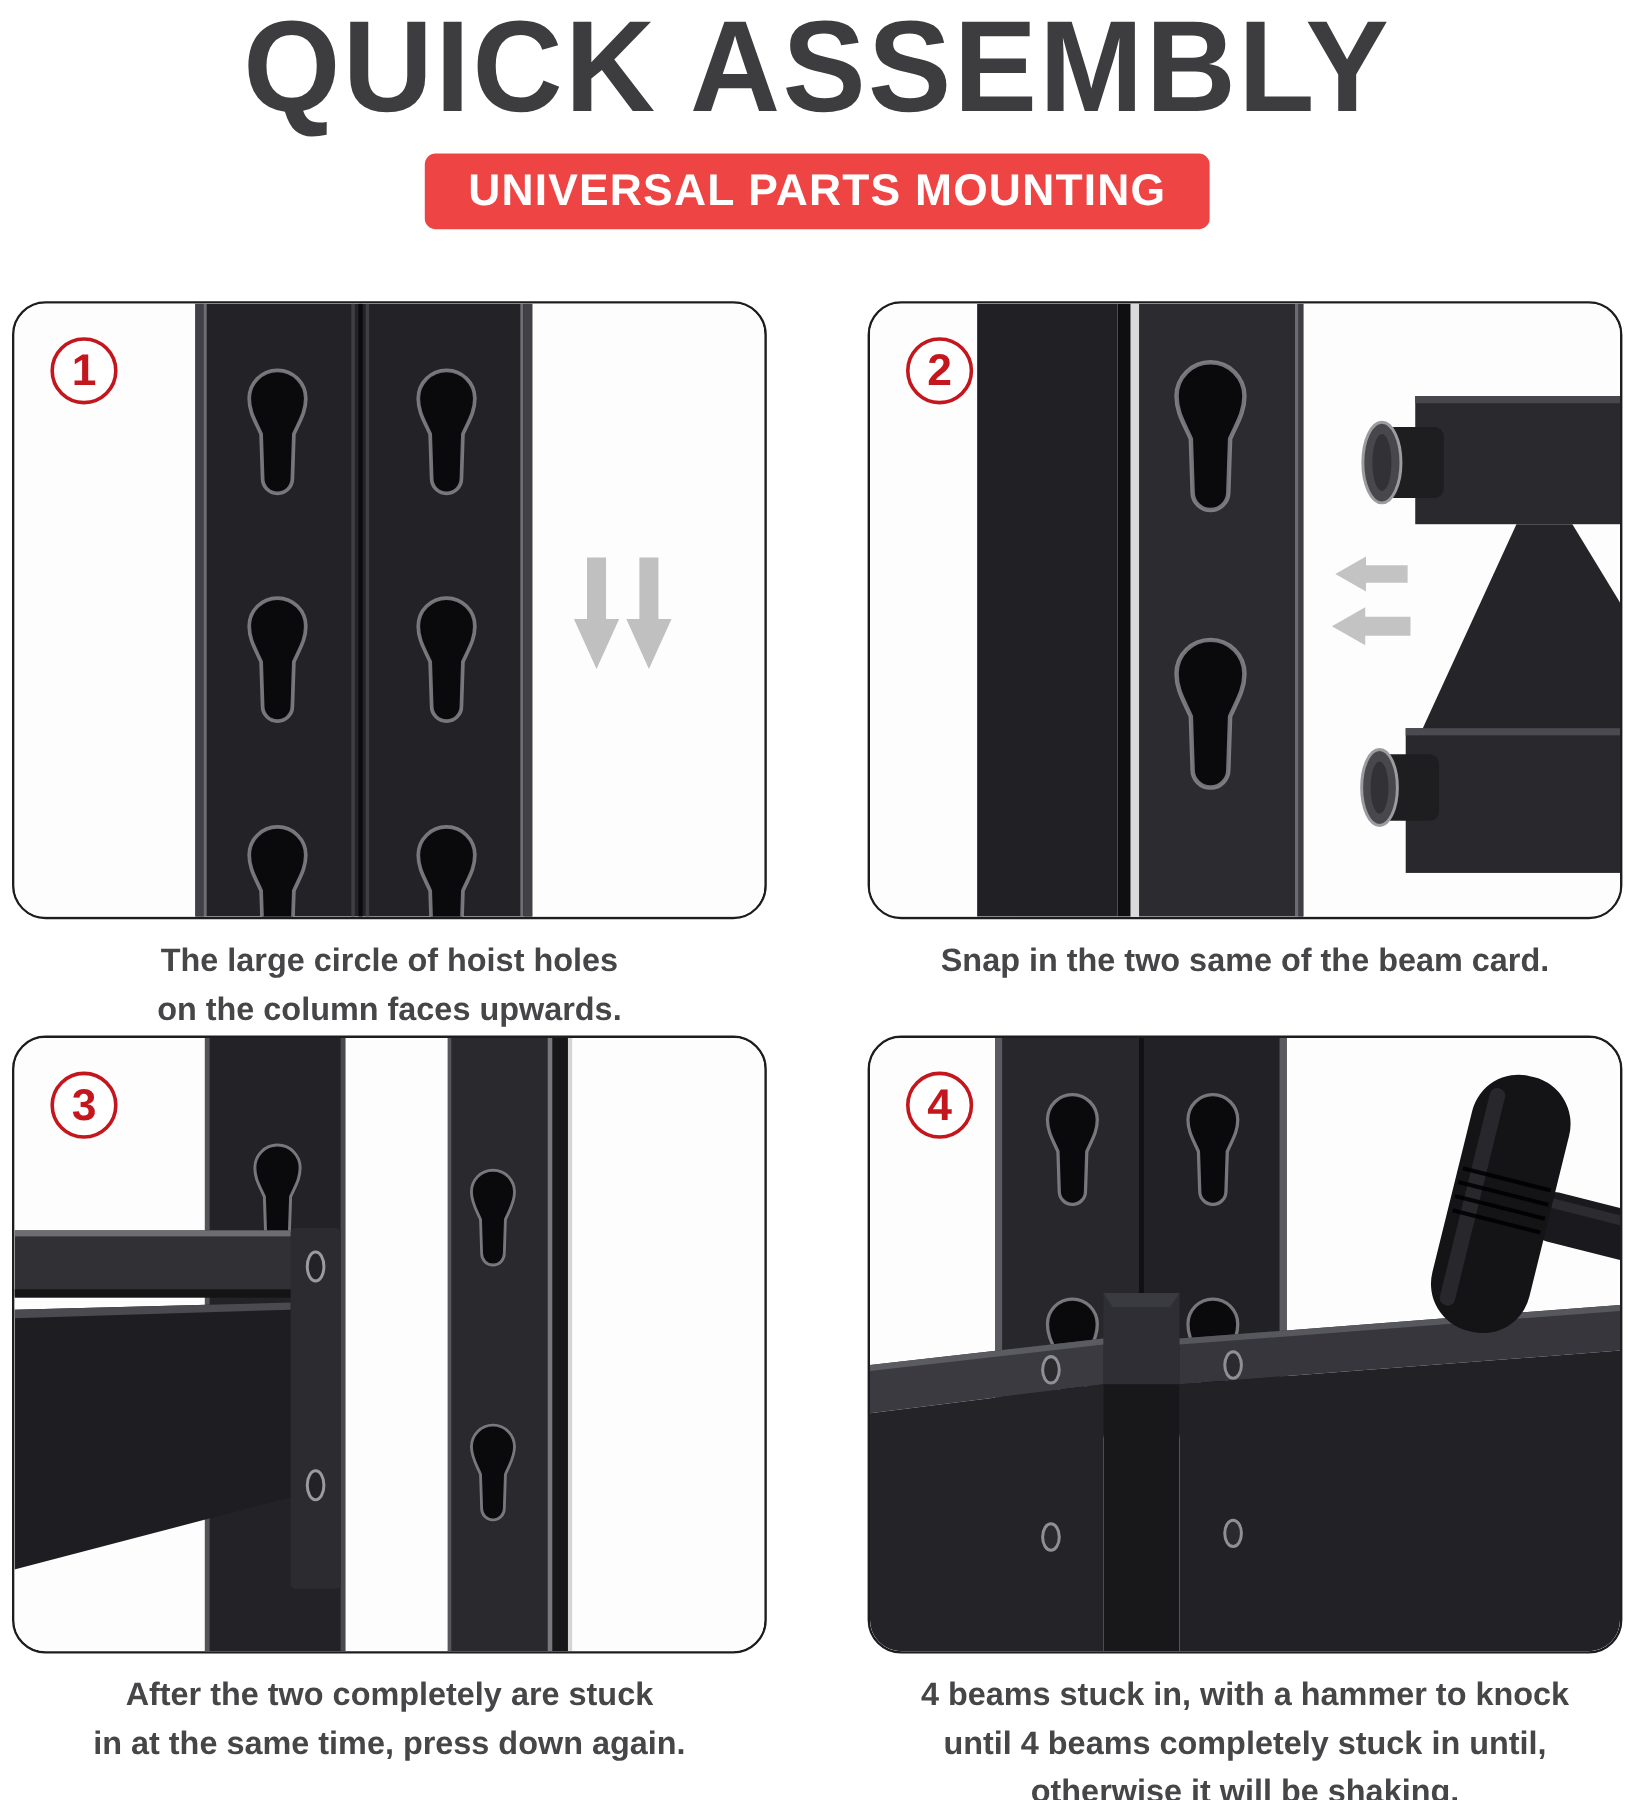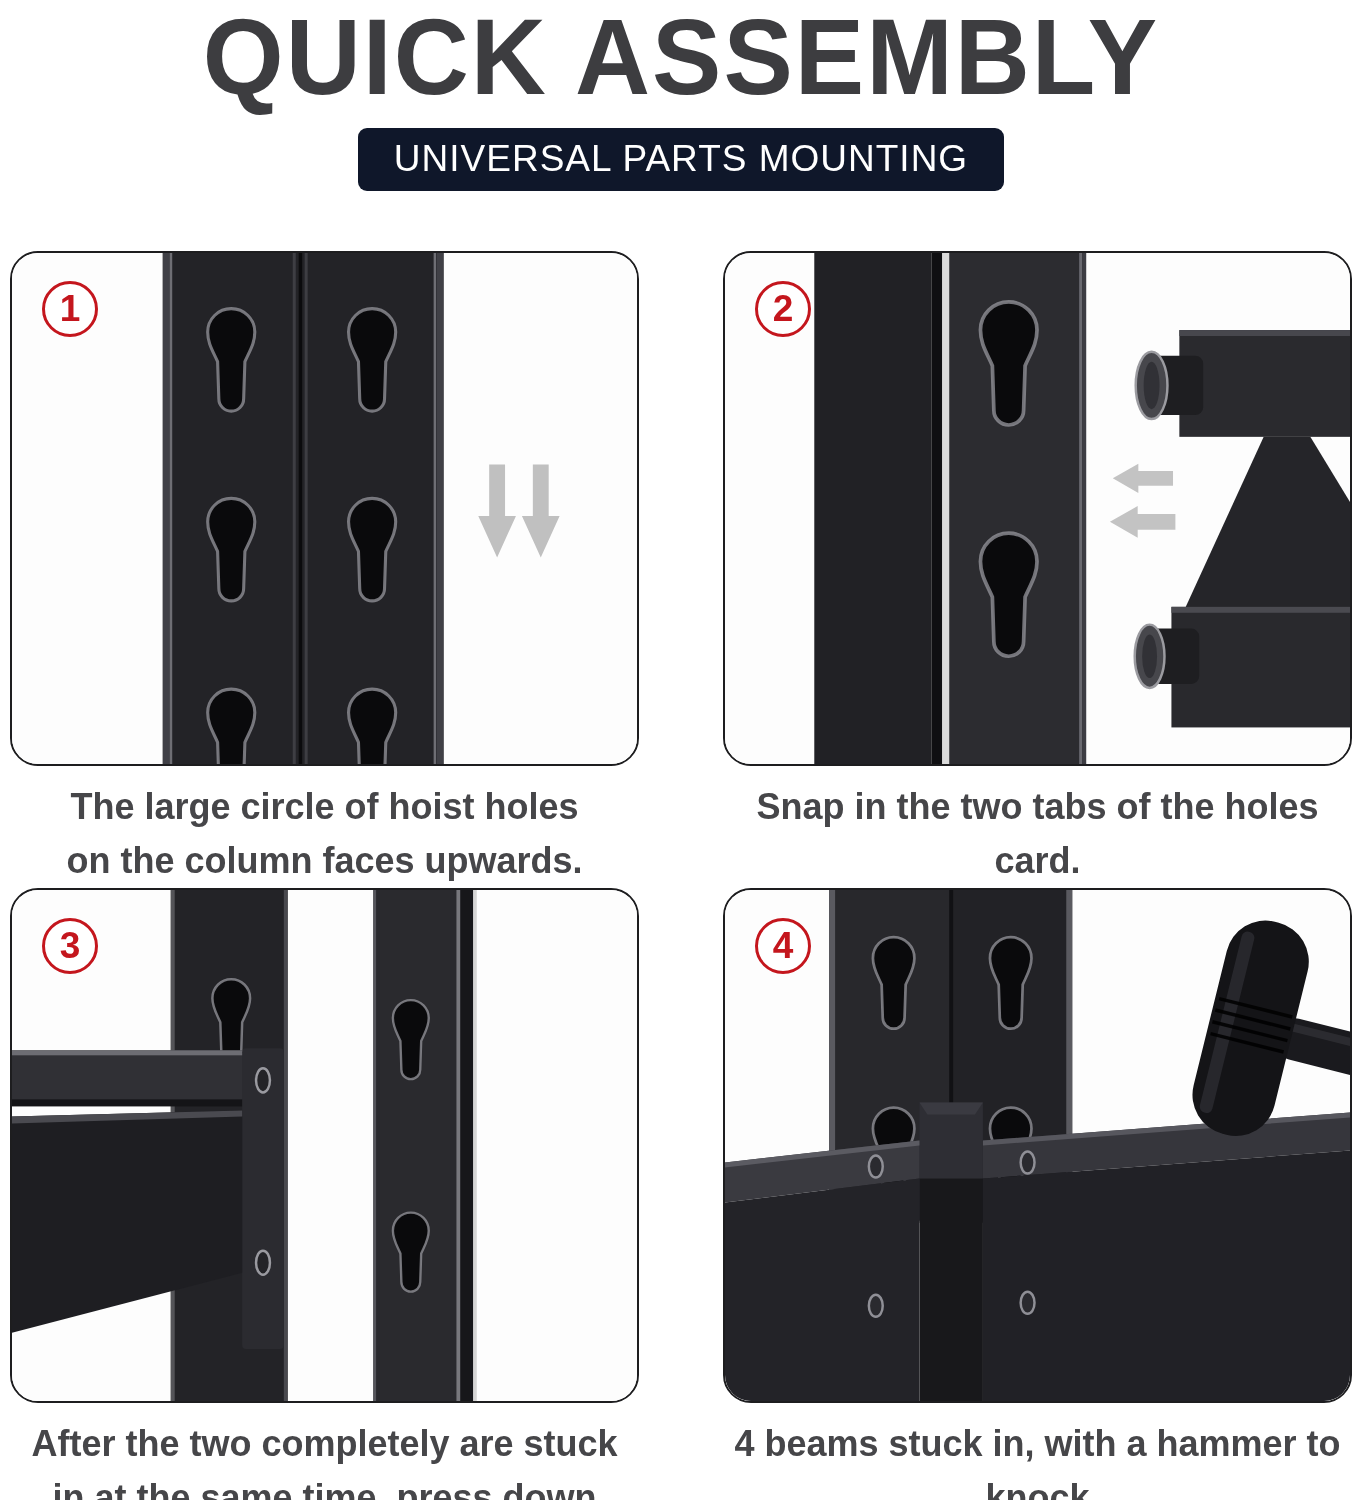--- a/index.html
+++ b/index.html
@@ -19,24 +19,24 @@
     line-height: 1.0;
     color: #3d3d40;
     margin-top: 2px;
     transform: scaleY(1.04);
     transform-origin: top center;
   }
 
   .banner {
     width: fit-content;
     margin: 22px auto 0;
-    background: #0f172a;
+    background: #ef4444;
     color: #ffffff;
     font-size: 37px;
-    font-weight: normal;
+    font-weight: bold;
     letter-spacing: 1px;
     padding: 10px 36px 11px;
     border-radius: 9px;
     text-align: left;
   }
 
   .grid {
     display: grid;
     grid-template-columns: 1fr 1fr;
     column-gap: 84px;
@@ -66,21 +66,21 @@
     font-size: 37px;
     font-weight: bold;
     display: flex; align-items: center; justify-content: center;
     background: rgba(255,255,255,0.85);
   }
 
   .caption {
     min-height: 97px;
     padding-top: 14px;
     text-align: center;
-    font-size: 36px;
+    font-size: 27px;
     font-weight: bold;
     line-height: 1.5;
     color: #464649;
     white-space: pre-line;
   }
 </style>
 </head>
 <body>
 
 <div class="page">
@@ -167,21 +167,21 @@
               <rect x="420" y="380" width="58" height="56" rx="8" fill="#1e1e21"></rect>
               <ellipse cx="428" cy="408" rx="15" ry="32" fill="#47474c" stroke="#9b9ba0" stroke-width="2.5"></ellipse>
               <ellipse cx="428" cy="408" rx="7.5" ry="22" fill="#313136"></ellipse>
             </g>
           </g>
         </svg>
         <div class="badge">
           <span>2</span>
         </div>
       </div>
-      <p class="caption">Snap in the two tabs of the holes card.</p>
+      <p class="caption">Snap in the two same of the beam card.</p>
     </section>
 
     <section class="cell">
       <div class="panel">
         <svg viewBox="0 0 630 510" preserveAspectRatio="none">
           <rect width="630" height="510" fill="#fdfdfd"></rect>
           <g>
             <rect x="160" y="0" width="118" height="510" fill="#232327"></rect>
             <rect x="160" y="0" width="4" height="510" fill="#74747a" opacity="0.6"></rect>
             <rect x="274" y="0" width="4" height="510" fill="#5a5a60" opacity="0.7"></rect>

